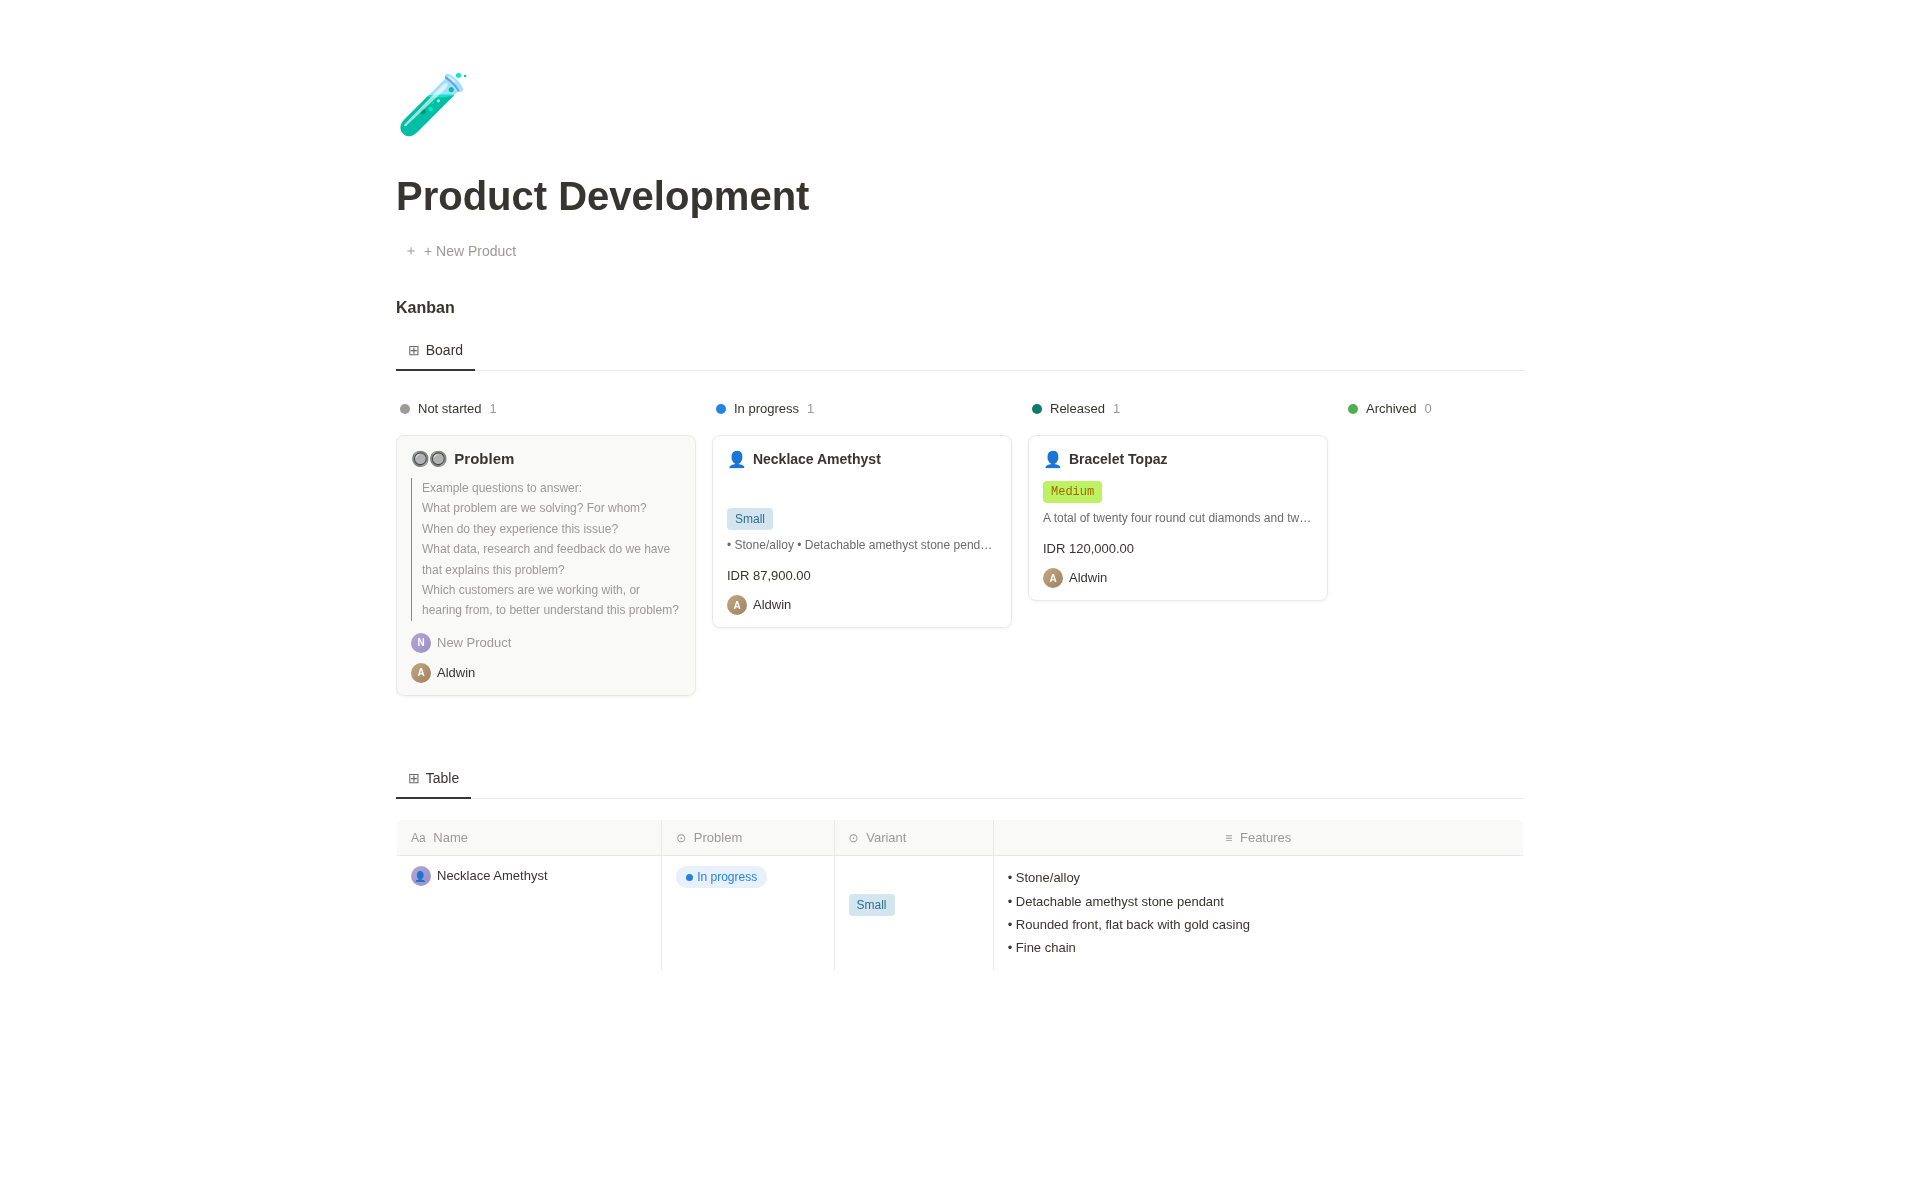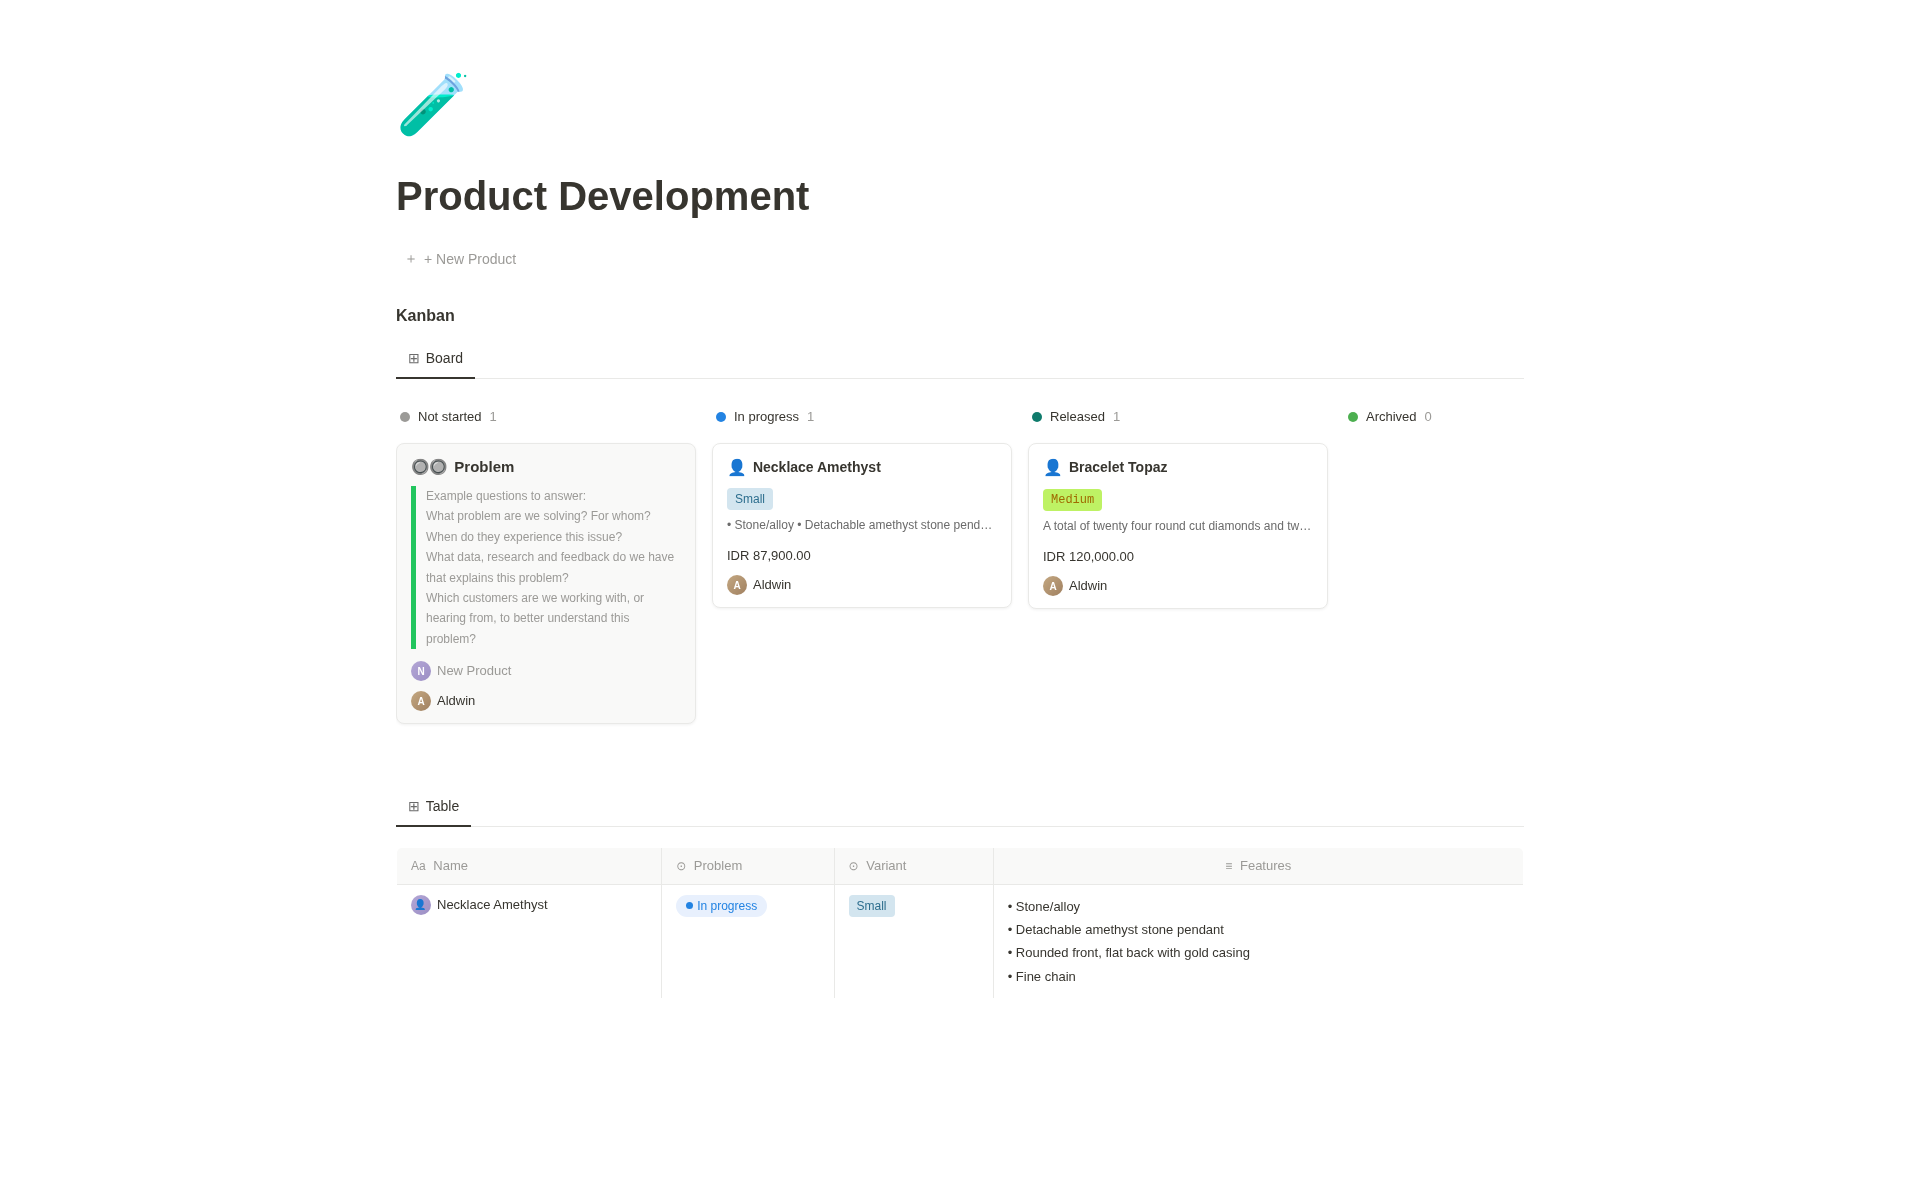--- a/index.html
+++ b/index.html
@@ -17,21 +17,21 @@
     }
     .page-icon {
       font-size: 60px;
       margin-bottom: 16px;
       display: block;
     }
     .page-title {
       font-size: 40px;
       font-weight: 700;
       color: #37352f;
-      margin-bottom: 20px;
+      margin-bottom: 12px;
     }
     .new-product-btn {
       display: inline-flex;
       align-items: center;
       gap: 6px;
       color: #9b9a97;
       font-size: 14px;
       cursor: pointer;
       padding: 4px 8px;
       border-radius: 4px;
@@ -132,21 +132,21 @@
       display: flex;
       align-items: center;
       gap: 6px;
       font-size: 15px;
       font-weight: 600;
       margin-bottom: 8px;
     }
     .problem-body {
       font-size: 12px;
       color: #9b9a97;
-      border-left: 5px solid #22c55e;
+      border-left: 1px solid #22c55e;
       padding-left: 10px;
       line-height: 1.7;
       margin-bottom: 12px;
     }
     .card-footer-row {
       display: flex;
       align-items: center;
       gap: 6px;
       margin-top: 10px;
     }
@@ -173,20 +173,21 @@
     .badge {
       display: inline-block;
       padding: 2px 8px;
       border-radius: 4px;
       font-size: 12px;
       font-weight: 500;
     }
     .badge-small {
       background: #d3e5ef;
       color: #2d6e8e;
+      margin-top: 28px;
     }
     .badge-medium {
       background: #bef264;
       color: #9f6b00;
       font-family: Liberation Mono, monospace;
     }
     .card-desc {
       font-size: 12px;
       color: #6b6b6b;
       margin: 6px 0;

